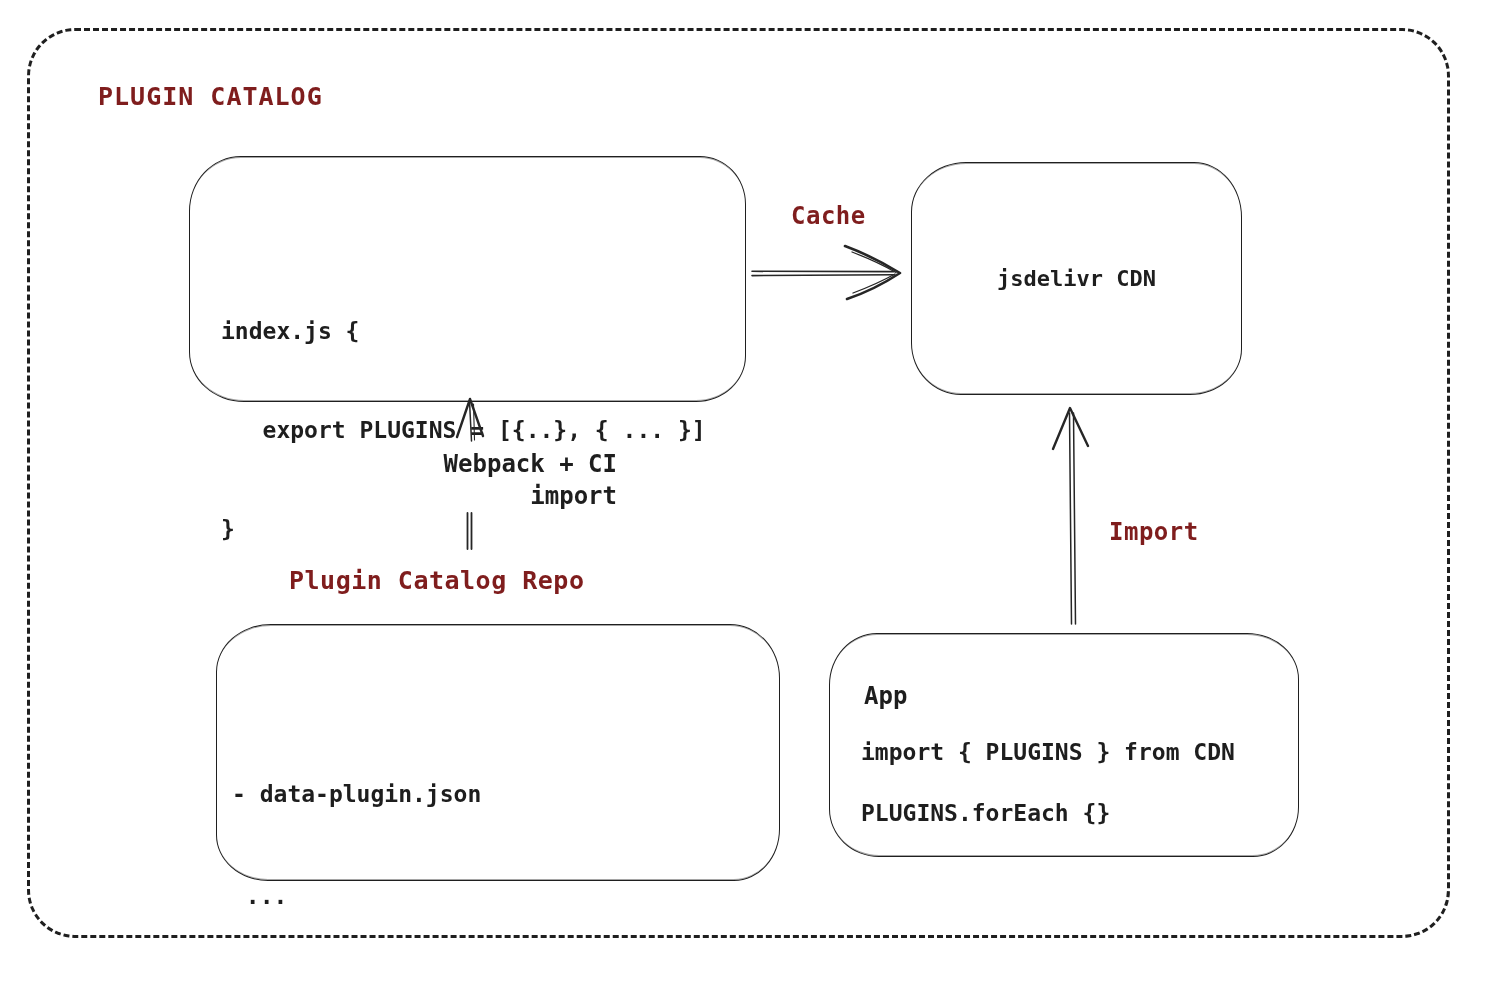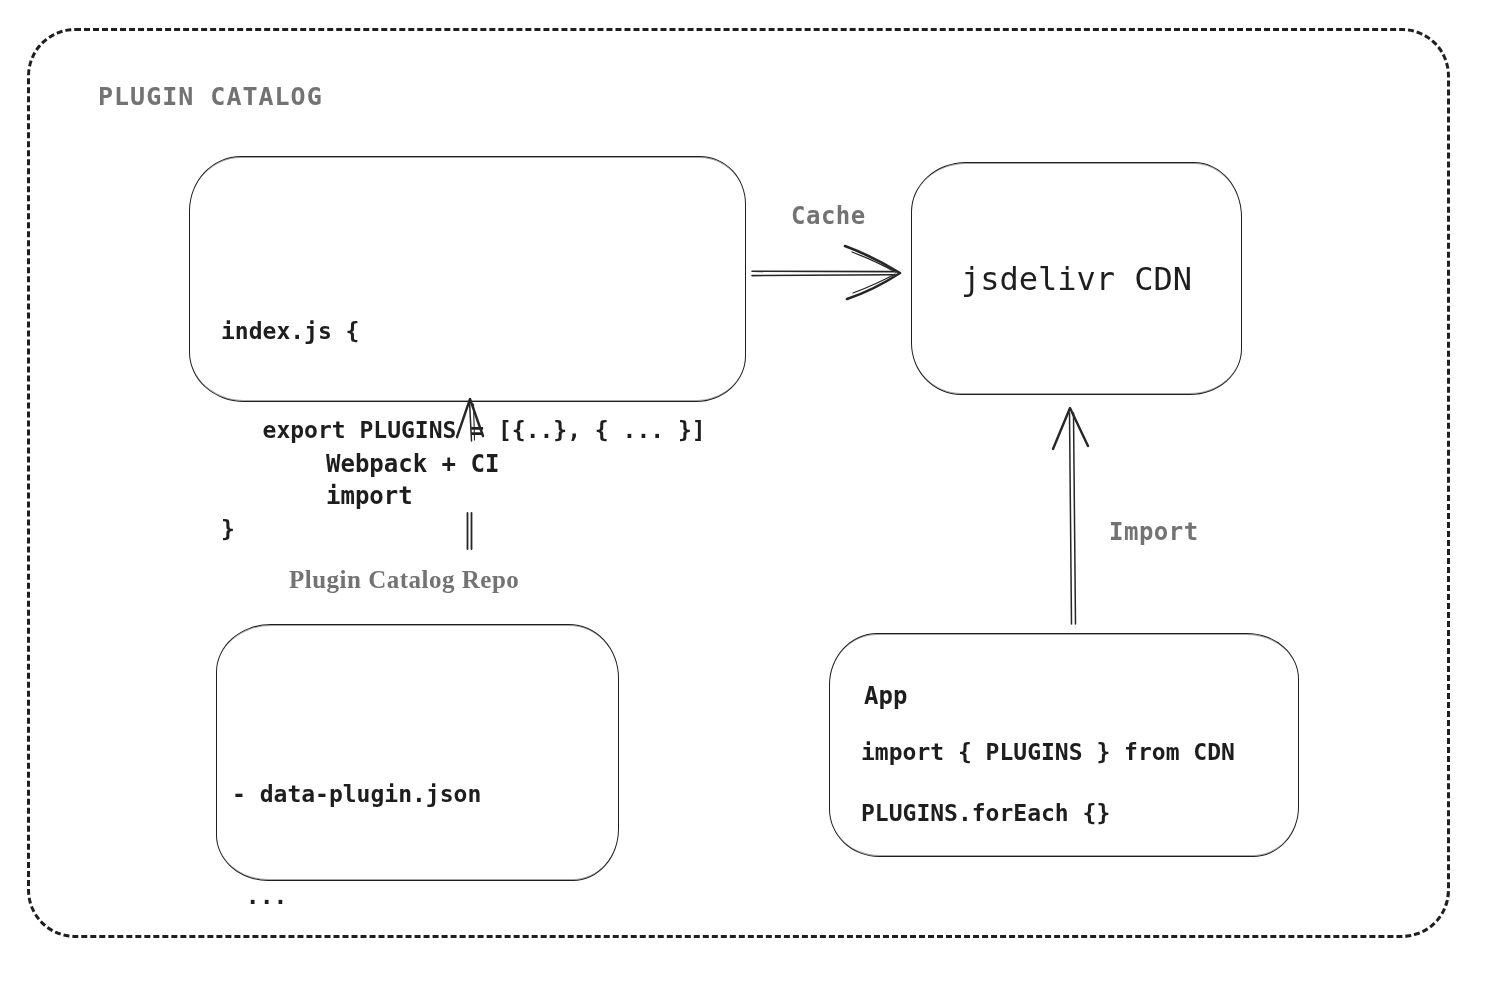--- a/index.html
+++ b/index.html
@@ -19,71 +19,71 @@
     position: absolute;
     left: 27px; top: 28px;
     width: 1423px; height: 910px;
     border: 3px dashed #1f1f1f;
     border-radius: 48px;
   }
   .txt {
     position: absolute;
     font-weight: 600;
     white-space: pre;
-    color: #737373;
+    color: #7f1d1d;
     letter-spacing: 0.5px;
   }
   .box {
     position: absolute;
     background: #ffffff;
     border: 1.8px solid #1f1f1f;
     box-shadow: inset 0 2px 0 -1px rgba(30,30,30,.40),
                 inset 0 -2px 0 -1px rgba(30,30,30,.40);
   }
   .npm-box {
     left: 189px; top: 156px; width: 557px; height: 246px;
     border-radius: 52px 46px 50px 55px / 55px 48px 46px 50px;
   }
   .cdn-box {
     left: 911px; top: 162px; width: 331px; height: 233px;
     border-radius: 55px 48px 52px 50px / 50px 55px 46px 52px;
     display: flex; align-items: center; justify-content: center;
   }
   .repo-box {
-    left: 216px; top: 624px; width: 403px; height: 257px;
+    left: 216px; top: 624px; width: 564px; height: 257px;
     border-radius: 55px 50px 46px 52px / 48px 54px 52px 46px;
   }
   .app-box {
     left: 829px; top: 633px; width: 470px; height: 224px;
     border-radius: 48px 52px 46px 50px / 52px 46px 50px 48px;
   }
   .npm-title {
     position: absolute; left: 0; top: 40px; width: 100%;
     text-align: center; font-size: 24px; font-weight: 600;
   }
   .npm-code {
     position: absolute; left: 31px; top: 92px;
     font-size: 23px; line-height: 33px; font-weight: 600; white-space: pre;
   }
-  .cdn-label { font-size: 32px; font-weight: 400; white-space: pre; }
+  .cdn-label { font-size: 22px; font-weight: 700; white-space: pre; }
   .repo-code {
     position: absolute; left: 15px; top: 84px;
     font-size: 23px; line-height: 34px; font-weight: 600; white-space: pre;
   }
   .app-title { position: absolute; left: 34px; top: 48px; font-size: 24px; font-weight: 700; white-space: pre; }
   .app-line1 { position: absolute; left: 31px; top: 105px; font-size: 23px; font-weight: 600; white-space: pre; }
   .app-line2 { position: absolute; left: 31px; top: 166px; font-size: 23px; font-weight: 600; white-space: pre; }
   .frame-title { left: 98px; top: 82px; font-size: 25px; letter-spacing: 1px; }
   .cache-label { left: 791px; top: 202px; font-size: 24px; }
   .build-label {
-    position: absolute; left: 326px; top: 448px; width: 280px;
-    text-align: left; font-size: 24px; line-height: 32px; font-weight: 600;
+    position: absolute; left: 337px; top: 448px; width: 280px;
+    text-align: right; font-size: 24px; line-height: 32px; font-weight: 600;
   }
   .build-label div { white-space: pre; }
-  .repo-label { left: 289px; top: 566px; font-size: 25px; font-family: Liberation Serif, serif; }
+  .repo-label { left: 289px; top: 566px; font-size: 25px; }
   .import-label { left: 1109px; top: 518px; font-size: 24px; }
   svg.arrows {
     position: absolute; inset: 0;
     width: 1506px; height: 1002px;
     pointer-events: none;
   }
   svg.arrows path {
     fill: none;
     stroke: #262626;
     stroke-linecap: round;

